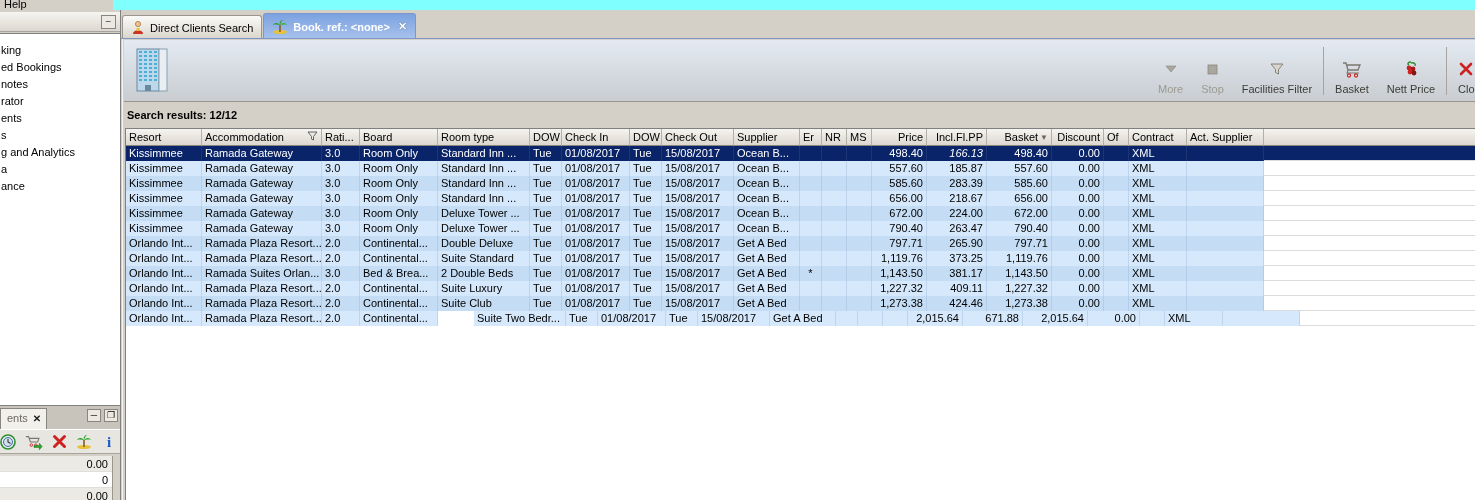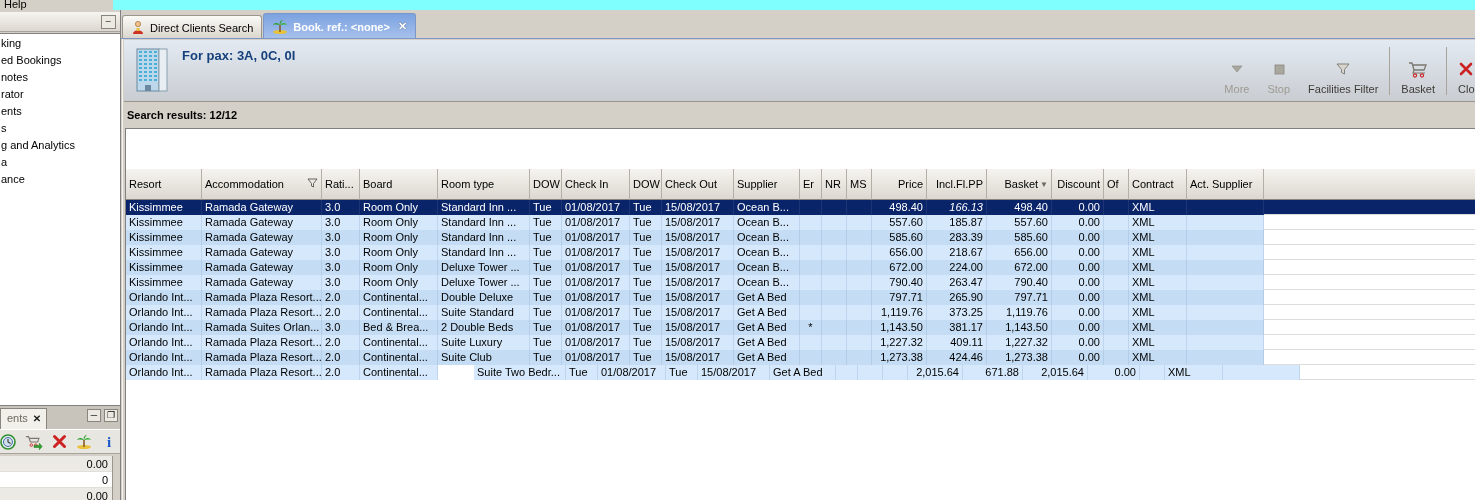--- a/index.html
+++ b/index.html
@@ -8,21 +8,21 @@
 
   
   .top-strip { position:absolute; left:0; top:0; width:1475px; height:10px; background:#d4d0c8; z-index:5; }
   .help-label { position:absolute; left:4px; top:-2px; font-size:11px; color:#000; }
   .cyan-strip { position:absolute; left:113px; top:0; right:0; height:10px; background:#80ffff; }
 
   
   .left-panel { position:absolute; left:0; top:10px; width:121px; height:490px; background:#d4d0c8; border-right:1px solid #808080; }
   .lp-header { position:absolute; left:0; top:2px; width:120px; height:20px; background:linear-gradient(#f5f4f0,#dcd8d0); border-bottom:1px solid #a8a49c; }
   .collapse-btn { position:absolute; right:4px; top:3px; width:15px; height:14px; background:#ece9e2; border:1px solid #8a867e; font-size:10px; line-height:11px; text-align:center; color:#333; cursor:pointer; }
-  .lp-list { position:absolute; left:0; top:23px; width:120px; height:372px; background:#ffffff; border-top:1px solid #808080; padding-top:1px; overflow:hidden; }
+  .lp-list { position:absolute; left:0; top:23px; width:120px; height:372px; background:#ffffff; border-top:1px solid #808080; padding-top:8px; overflow:hidden; }
   .lp-item { height:17px; line-height:17px; padding-left:1px; white-space:nowrap; color:#000; cursor:pointer; }
 
   .lp-bottom { position:absolute; left:0; top:395px; width:120px; height:95px; background:#d4d0c8; border-top:1px solid #808080; }
   .lpb-tabs { position:relative; height:23px; background:#c8c4bc; }
   .lpb-tab { position:absolute; left:0; top:2px; height:21px; background:#f2f0ea; border:1px solid #8a867e; border-bottom:none; padding:3px 5px 0 6px; color:#6a675f; white-space:nowrap; cursor:pointer; }
   .lpb-tab .x { color:#1a1a1a; font-weight:bold; margin-left:5px; font-size:10px; }
   .lpb-winbtns { position:absolute; right:2px; top:3px; display:flex; gap:3px; }
   .wbtn { width:14px; height:13px; background:#ece9e2; border:1px solid #8a867e; font-size:9px; line-height:10px; text-align:center; cursor:pointer; }
   .lpb-toolbar { position:relative; height:25px; background:#e8e6e0; border-top:1px solid #fff; border-bottom:1px solid #a8a49c; display:flex; align-items:center; gap:7px; padding-left:0; }
   .lpb-toolbar .ico { width:18px; height:18px; display:inline-flex; align-items:center; justify-content:center; cursor:pointer; }
@@ -57,21 +57,21 @@
   .tbtn .tlabel { font-size:11px; color:#3d3b36; white-space:nowrap; }
   .tbtn.disabled .tlabel { color:#9d9a92; }
   .tbtn.disabled { cursor:default; }
   .tsep { width:1px; background:#a8a49c; margin:4px 2px; }
   .tbtn.clipped { overflow:hidden; width:26px; padding-right:0; align-items:flex-start; }
 
   .results-label { position:absolute; left:4px; top:70px; font-weight:bold; font-size:11px; }
 
   
   .table-wrap { position:absolute; left:2px; top:89px; right:0; bottom:0; background:#ffffff; border-top:1px solid #808080; border-left:1px solid #808080; overflow:hidden; }
-  .thead { display:flex; height:31px; background:#dcd8d0;margin-top:40px; }
+  .thead { display:flex; height:17px; background:#dcd8d0; }
   .th { background:linear-gradient(#f6f4f0,#dcd8d0); border-right:1px solid #b4b0a8; border-bottom:1px solid #8a867e; padding:1px 3px; font-size:11px; white-space:nowrap; overflow:hidden; display:flex; align-items:center; cursor:pointer; }
   .th.right { justify-content:flex-end; }
   .th .funnel { margin-left:auto; }
   .th .sortg { margin-left:2px; color:#6a675f; font-size:8px; }
   .th-fill { flex:1; background:linear-gradient(#f6f4f0,#dcd8d0); border-bottom:1px solid #8a867e; }
   .trow { display:flex; height:15px; }
   .td { font-size:11px; line-height:14px; padding:0 3px; white-space:nowrap; overflow:hidden; border-right:1px solid rgba(140,170,205,0.30); }
   .td.right { text-align:right; }
   .td.center { text-align:center; }
   .trow.sel .td { background:#0a246a; color:#fff; border-right-color:rgba(255,255,255,0.08); }
@@ -219,21 +219,20 @@
               <rect x="16" y="30" width="3" height="2"></rect>
               <rect x="21" y="30" width="3" height="2"></rect>
               <rect x="6" y="34" width="3" height="2"></rect>
               <rect x="11" y="34" width="3" height="2"></rect>
               <rect x="16" y="34" width="3" height="2"></rect>
               <rect x="21" y="34" width="3" height="2"></rect>
             </g>
             <rect x="12" y="40" width="6" height="6" fill="#6a88a0"></rect>
           </svg></span>
       <div class="hdr-titles">
-        <div class="hdr-title2">For pax: 3A, 0C, 0I</div>
       </div>
       <div class="hdr-toolbar" id="hdr-toolbar">
           <div class="tbtn disabled">
             <div class="tico">
               <svg width="16" height="16" viewBox="0 0 16 16">
                 <path d="M3 5 L13 5 L8 11 Z" fill="#aaa79f" stroke="#8a877f" stroke-width="0.6"></path>
               </svg>
             </div>
             <div class="tlabel">More</div>
           </div>
@@ -257,20 +256,33 @@
           <div class="tbtn">
             <div class="tico">
               <svg width="22" height="18" viewBox="0 0 22 18">
                 <path d="M2 3 L5 3 L7 10 L17 10 L19 5 L6 5" fill="none" stroke="#7a7770" stroke-width="1.3"></path>
                 <path d="M7 10 L6 13 L18 13" fill="none" stroke="#7a7770" stroke-width="1.1"></path>
                 <circle cx="8" cy="15.5" r="1.6" fill="none" stroke="#cc2222" stroke-width="1.1"></circle>
                 <circle cx="15" cy="15.5" r="1.6" fill="none" stroke="#cc2222" stroke-width="1.1"></circle>
               </svg>
             </div>
             <div class="tlabel">Basket</div>
+          </div>
+          <div class="tbtn">
+            <div class="tico">
+              <svg width="18" height="18" viewBox="0 0 18 18">
+                <path d="M9 2 C6 2,5 4,7 5" fill="none" stroke="#2e8e2e" stroke-width="1.4"></path>
+                <circle cx="7" cy="8" r="2.4" fill="#cc2222"></circle>
+                <circle cx="11" cy="9" r="2.4" fill="#a81818"></circle>
+                <circle cx="8" cy="12" r="2.4" fill="#cc2222"></circle>
+                <circle cx="12" cy="13" r="2.4" fill="#881212"></circle>
+                <path d="M9 3 C12 2,14 4,13 6" fill="none" stroke="#2e8e2e" stroke-width="1.4"></path>
+              </svg>
+            </div>
+            <div class="tlabel">Nett Price</div>
           </div>
           <div class="tsep"></div>
           <div class="tbtn clipped">
             <div class="tico">
               <svg width="16" height="16" viewBox="0 0 16 16">
                 <path d="M3 3 L13 13 M13 3 L3 13" stroke="#cc2222" stroke-width="2.6" stroke-linecap="round"></path>
               </svg>
             </div>
             <div class="tlabel">Clo</div>
           </div>

